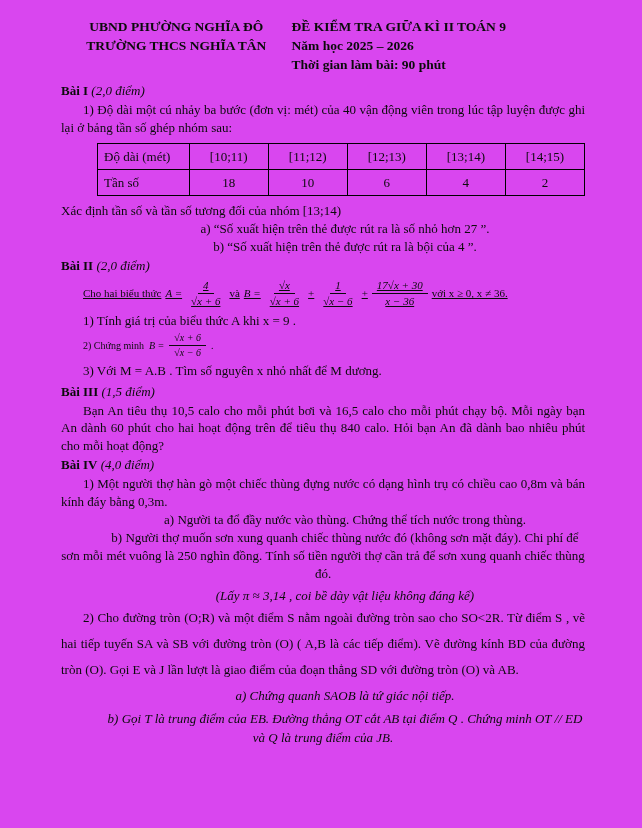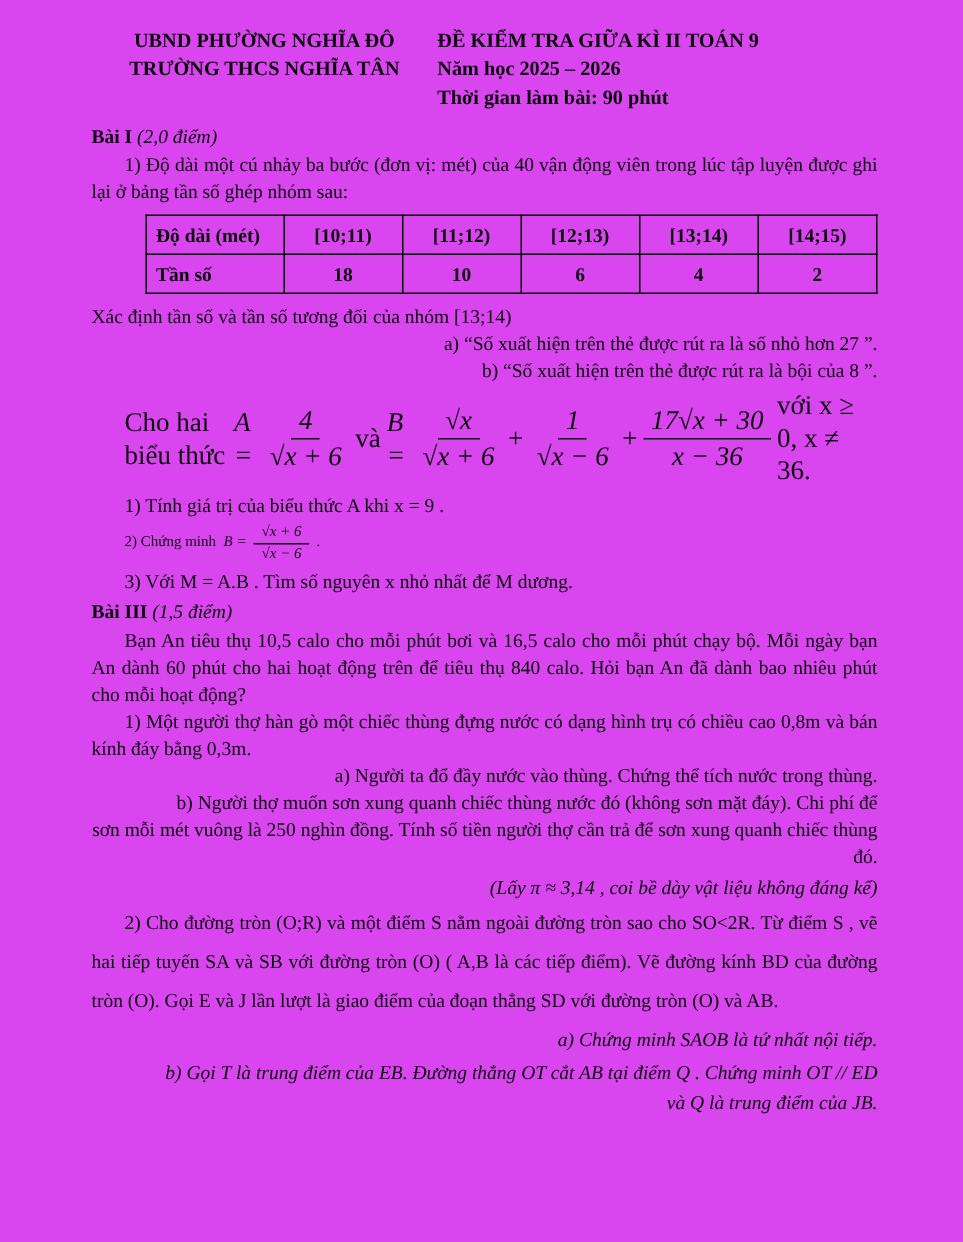--- a/index.html
+++ b/index.html
@@ -10,29 +10,29 @@
     overflow:hidden; margin:0 auto; position:relative;
   }
   .hdr { display:flex; margin-bottom:7px; font-weight:bold; font-size:13.5px; line-height:1.4; }
   .hdr-left  { width:44%; text-align:center; }
   .hdr-right { width:56%; text-align:left; }
   .sec { margin:1px 0; line-height:1.38; }
   .b { font-weight:bold; }
   .i { font-style:italic; }
   p { margin:0; line-height:1.38; text-align:justify; }
   .ind1 { text-indent:22px; }
-  .ind2 { text-indent:44px; text-align:right; }
+  .ind2 { text-indent:44px; text-align:center; }
   table.freq { border-collapse:collapse; margin:7px 0 6px 36px; table-layout:fixed; }
   table.freq td {
     border:1.2px solid #000; height:25px; padding:0 6px;
-    text-align:center; font-size:13px;font-weight:bold;
+    text-align:center; font-size:13px;
   }
   table.freq td.lbl { width:84px; text-align:left; }
   table.freq td.c { width:69px; }
-  .fline { display:flex; align-items:center; gap:4px; margin:4px 0 2px 22px; font-size:18px; line-height:1.2; }
+  .fline { display:flex; align-items:center; gap:4px; margin:4px 0 2px 22px; font-size:11px; line-height:1.2;text-decoration:underline; }
   .fline2 { display:flex; align-items:center; gap:5px; margin:2px 0 2px 22px; font-size:10px; line-height:1.2; }
   .mathv { font-style:italic; }
   .frac { display:inline-flex; flex-direction:column; align-items:center; vertical-align:middle; font-style:italic; }
   .frac .num { padding:0 5px 1px; border-bottom:1px solid #0b0b0b; text-align:center; white-space:nowrap; }
   .frac .den { padding:1px 5px 0; text-align:center; white-space:nowrap; }
   .item { margin:2px 0; line-height:1.5; }
   .wide { line-height:26px; }
   .sp1 { margin-top:3px; line-height:1.5;font-style:italic; }
 </style>
 </head>
@@ -71,22 +71,23 @@
       <td class="c">10</td>
       <td class="c">6</td>
       <td class="c">4</td>
       <td class="c">2</td>
     </tr>
   </tbody>
     </table>
 
   <p>Xác định tần số và tần số tương đối của nhóm [13;14)</p>
   <p class="ind2">a) “Số xuất hiện trên thẻ được rút ra là số nhỏ hơn 27 ”.</p>
-  <p class="ind2">b) “Số xuất hiện trên thẻ được rút ra là bội của 8 ”.</p>
+  <p class="ind2">b) “Số xuất hiện trên thẻ được rút ra là bội của 4 ”.</p>
 
+  <div class="sec"><span class="b">Bài II</span> <span class="i">(2,0 điểm)</span></div>
 
   <div class="fline">
     <span>Cho hai biểu thức</span>
     <span class="mathv">A =</span>
     <span class="frac">
         <span class="num">4</span>
         <span class="den">√x + 6</span>
       </span>
     <span>và</span>
     <span class="mathv">B =</span>
@@ -117,21 +118,22 @@
         <span class="den">√x − 6</span>
       </span>
     <span>.</span>
   </div>
 
   <p class="item ind1">3) Với M = A.B . Tìm số nguyên x nhỏ nhất để M dương.</p>
 
   <div class="sec"><span class="b">Bài III</span> <span class="i">(1,5 điểm)</span></div>
   <p class="ind1">Bạn An tiêu thụ 10,5 calo cho mỗi phút bơi và 16,5 calo cho mỗi phút chạy bộ. Mỗi ngày bạn An dành 60 phút cho hai hoạt động trên để tiêu thụ 840 calo. Hỏi bạn An đã dành bao nhiêu phút cho mỗi hoạt động?</p>
 
+  <div class="sec"><span class="b">Bài IV</span> <span class="i">(4,0 điểm)</span></div>
   <p class="ind1">1) Một người thợ hàn gò một chiếc thùng đựng nước có dạng hình trụ có chiều cao 0,8m  và bán kính đáy bằng 0,3m.</p>
   <p class="ind2">a) Người ta đổ đầy nước vào thùng. Chứng thể tích nước trong thùng.</p>
   <p class="ind2">b) Người thợ muốn sơn xung quanh chiếc thùng nước đó (không sơn mặt đáy). Chi phí để sơn mỗi mét vuông là 250 nghìn đồng. Tính số tiền người thợ cần trả để sơn xung quanh chiếc thùng đó.</p>
   <p class="ind2 sp1">(Lấy π ≈ 3,14 , coi bề dày vật liệu không đáng kể)</p>
   <p class="ind1 wide">2) Cho đường tròn (O;R) và một điểm S nằm ngoài đường tròn sao cho SO&lt;2R. Từ điểm S , vẽ hai tiếp tuyến SA và SB với đường tròn (O) ( A,B là các tiếp điểm). Vẽ đường kính BD của đường tròn (O). Gọi E và J lần lượt là giao điểm của đoạn thẳng SD với đường tròn (O) và AB.</p>
-  <p class="ind2 sp1">a) Chứng minh SAOB là tứ nhất nội tiếp.</p>
+  <p class="ind2 sp1">a) Chứng quanh SAOB là tứ giác nội tiếp.</p>
   <p class="ind2 sp1">b) Gọi T là trung điểm của EB. Đường thẳng OT cắt AB tại điểm Q . Chứng minh OT // ED và Q là trung điểm của JB.</p>
 
 </div>
 
 </body></html>

